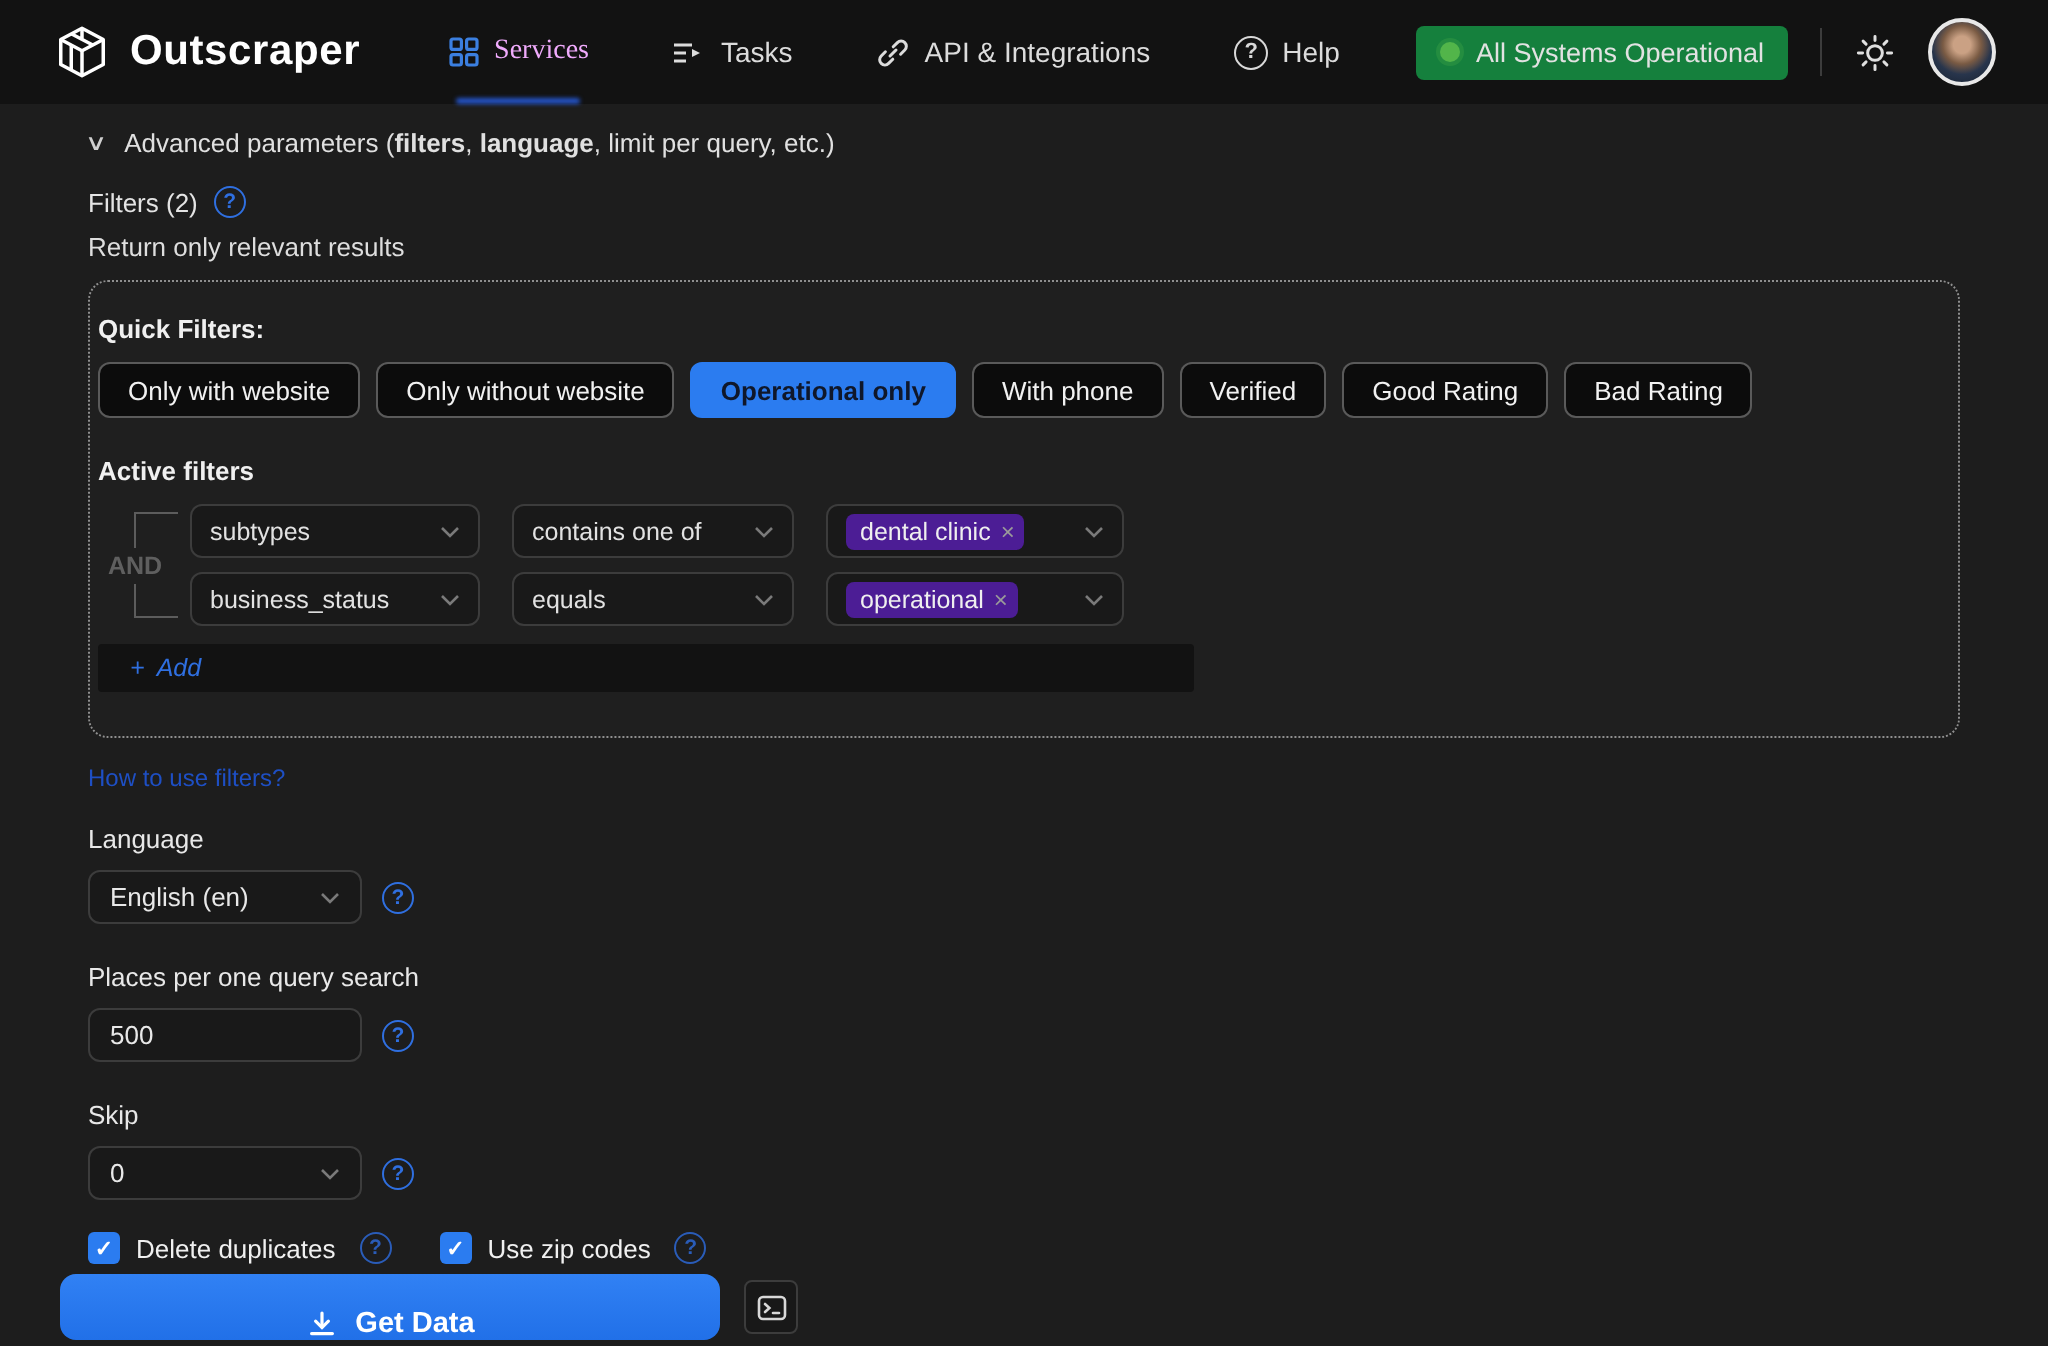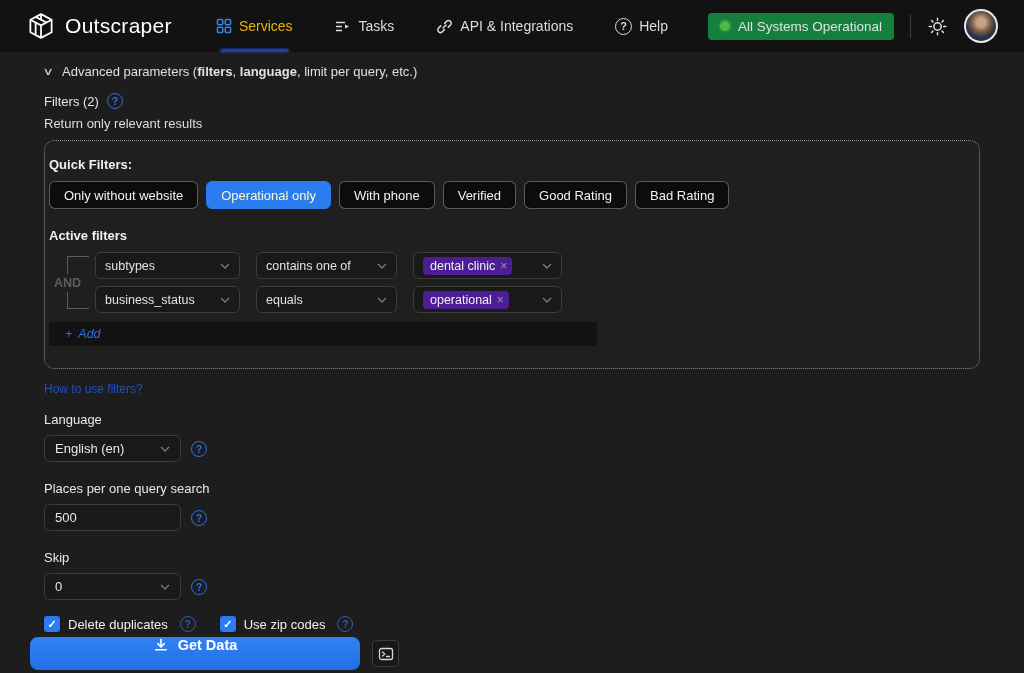--- a/index.html
+++ b/index.html
@@ -9,24 +9,24 @@
     font-family:"Liberation Sans", sans-serif;
     color:#e4e4e4;
     font-size:13px;
   }
   
   .navbar {
     height:52px; background:#121212; display:flex; align-items:center;
     padding:0 26px; position:relative;
   }
   .brand { display:flex; align-items:center; gap:9px; margin-right:44px; cursor:pointer; }
-  .brand-name { font-size:21px; font-weight:400; color:#ffffff; letter-spacing:.3px; }
+  .brand-name { font-size:21px; font-weight:700; color:#ffffff; letter-spacing:.3px; }
   .nav-items { display:flex; align-items:center; gap:42px; height:52px; }
   .nav-item { display:flex; align-items:center; gap:7px; color:#dcdcdc; font-size:14px; cursor:pointer; height:52px; position:relative; }
-  .nav-item.active { color:#eab308; }
+  .nav-item.active { color:#f0abfc;font-family:Liberation Serif, serif; }
   .nav-item.active::after {
     content:""; position:absolute; left:4px; right:4px; bottom:0; height:3px;
     background:#2454c8; border-radius:2px; filter:blur(1px);
   }
   .nav-right { margin-left:auto; display:flex; align-items:center; gap:16px; }
   .status-pill {
     background:#15803d; border-radius:4px; height:27px; display:flex; align-items:center;
     gap:8px; padding:0 12px; color:#e2e2e2; font-size:13.5px; cursor:pointer;
   }
   .status-dot { width:10px; height:10px; border-radius:50%; background:#52b54a; box-shadow:0 0 0 2px rgba(82,181,74,.25); }
@@ -59,21 +59,21 @@
     border:1px dotted #8f8f8f; border-radius:10px; padding:16px 20px 22px 4px;
     margin-bottom:12px; background:#1f1f1f;
   }
   .section-label { font-weight:700; color:#f0f0f0; margin-bottom:9px; }
   .quick-row { display:flex; gap:8px; margin-bottom:19px; }
   .qf-btn {
     background:#0c0c0c; border:1px solid #cfcfcf66; border-radius:6px; color:#f2f2f2;
     font-size:13px; padding:5px 14px; height:28px; cursor:pointer; white-space:nowrap;
     font-family:"Liberation Sans", sans-serif;
   }
-  .qf-btn.active { background:#2b7cf0; border-color:#2b7cf0; color:#fef9c3; }
+  .qf-btn.active { background:#2b7cf0; border-color:#2b7cf0; color:#0f172a;font-weight:bold; }
   .af-area { display:flex; }
   .and-col { width:46px; position:relative; flex:0 0 auto; }
   .and-corner-top { position:absolute; right:6px; top:4px; width:22px; height:26px; border-left:1.5px solid #5c5c5c; border-top:1.5px solid #5c5c5c; }
   .and-corner-bot { position:absolute; right:6px; bottom:4px; width:22px; height:26px; border-left:1.5px solid #5c5c5c; border-bottom:1.5px solid #5c5c5c; }
   .and-label {
     position:absolute; top:50%; left:2px; transform:translateY(-50%);
     color:#5f5f5f; font-weight:700; font-size:12.5px; background:#1f1f1f; padding:2px 3px;
   }
   .af-rows { display:flex; flex-direction:column; gap:7px; }
   .af-row { display:flex; gap:16px; }
@@ -110,21 +110,21 @@
     width:16px; height:16px; background:#2b7cf0; border-radius:3px; cursor:pointer;
     display:inline-flex; align-items:center; justify-content:center; flex:0 0 auto;
   }
   .checkbox::after { content:"✓"; color:#fff; font-size:11px; font-weight:700; }
   .check-label { color:#f0f0f0; margin-right:4px; }
   .check-gap { width:8px; }
   .action-row { display:flex; align-items:center; gap:12px; margin-left:-14px; }
   .get-data-btn {
     width:330px; height:33px; border:none; border-radius:8px; cursor:pointer;
     background:linear-gradient(180deg,#3181f4 0%, #2170e8 100%);
-    color:#fff; font-size:14.5px; font-weight:700; display:flex; align-items:flex-start; justify-content:center; gap:9px;
+    color:#fff; font-size:14.5px; font-weight:700; display:flex; align-items:flex-end; justify-content:center; gap:9px;
     font-family:"Liberation Sans", sans-serif;
   }
   .terminal-btn {
     width:27px; height:27px; background:#181818; border:1px solid #3c3c3c; border-radius:4px;
     cursor:pointer; display:flex; align-items:center; justify-content:center;
   }
 </style>
 </head>
 <body>
 
@@ -202,20 +202,21 @@
   <div class="filters-title-row">
     <span>Filters (2)</span>
     <span class="q-icon">?</span>
   </div>
   <div class="subtle-line">Return only relevant results</div>
 
   
   <div class="filter-box">
     <div class="section-label">Quick Filters:</div>
     <div class="quick-row">
+      <button class="qf-btn">Only with website</button>
       <button class="qf-btn">Only without website</button>
       <button class="qf-btn active">Operational only</button>
       <button class="qf-btn">With phone</button>
       <button class="qf-btn">Verified</button>
       <button class="qf-btn">Good Rating</button>
       <button class="qf-btn">Bad Rating</button>
     </div>
 
     <div class="section-label">Active filters</div>
     <div class="af-area">

